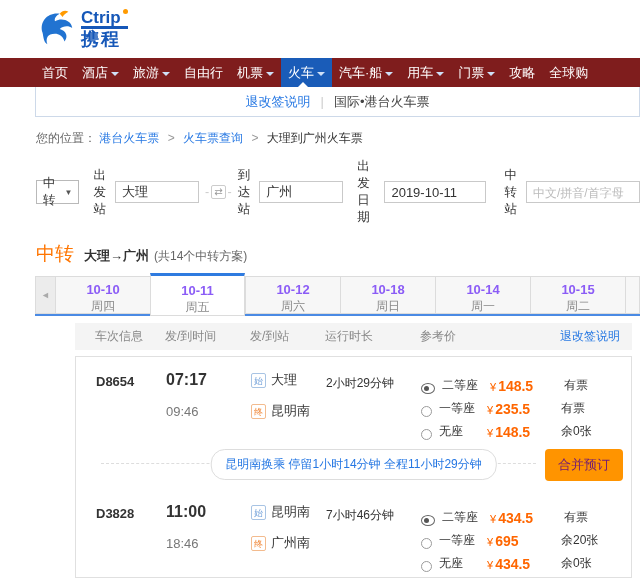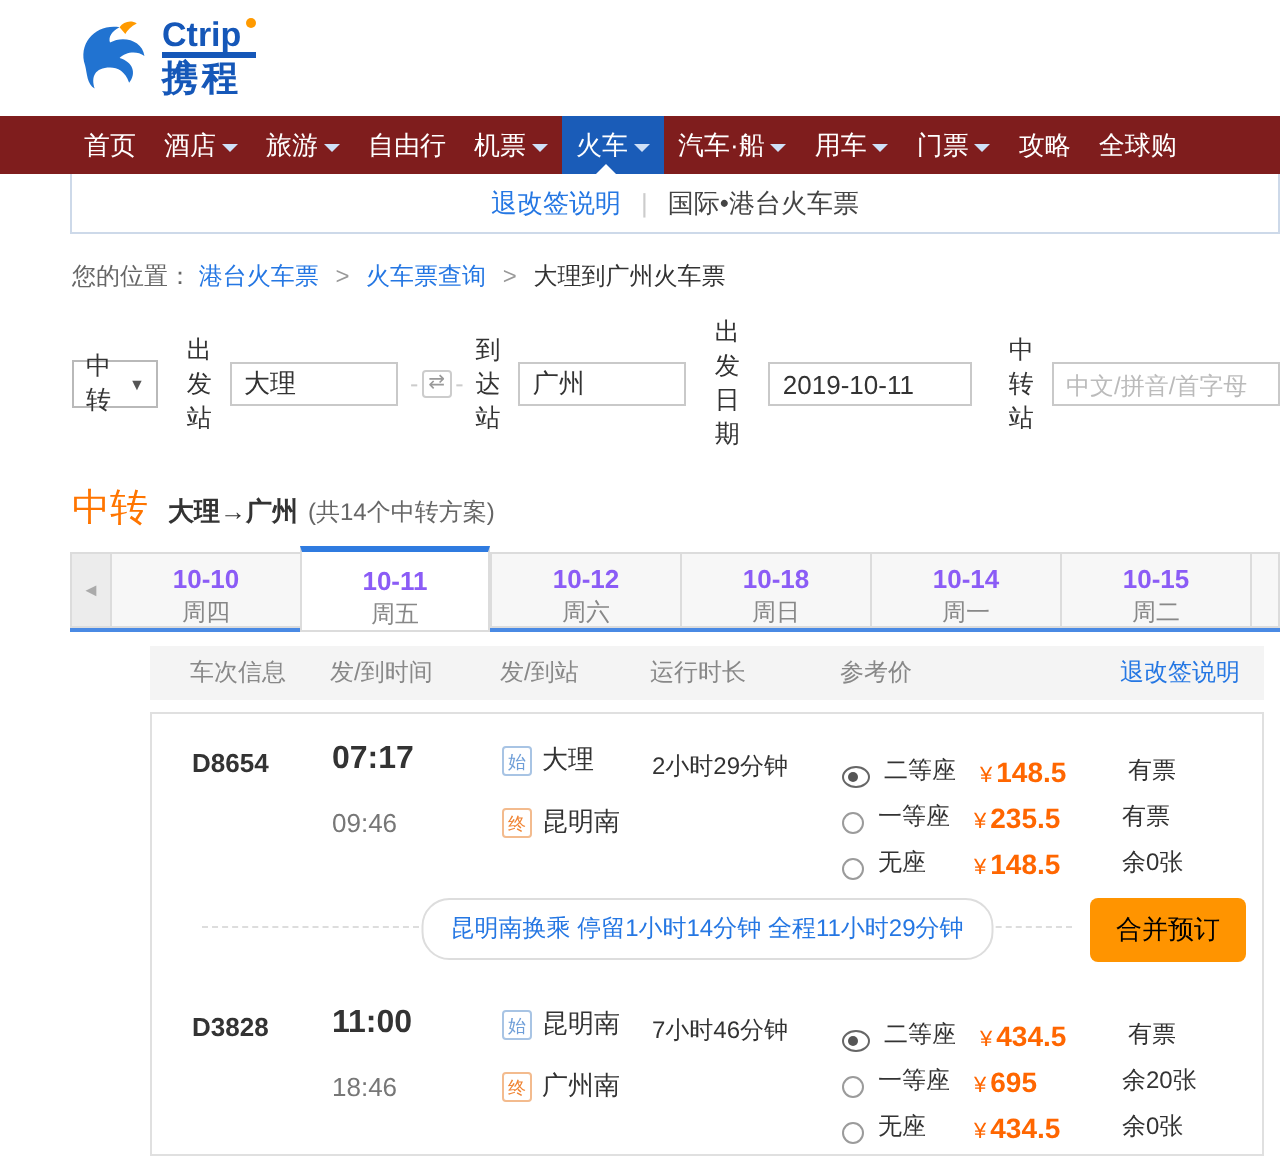--- a/index.html
+++ b/index.html
@@ -107,21 +107,21 @@
   .price { width:74px; color:#ff6600; }
   .cur { font-size:11px; } .pv { font-size:14px; font-weight:bold; margin-left:2px; }
   .status { color:#333; }
 
   
   .transfer-row { position:relative; height:30px; margin:4px 0 10px; }
   .t-line { position:absolute; left:25px; right:95px; top:14px; border-top:1px dashed #ddd; }
   .t-pill { position:absolute; left:50%; transform:translateX(-50%); top:0; background:#fff;
     border:1px solid #ddd; border-radius:14px; padding:6px 14px; font-size:12px; color:#2577e3;
     white-space:nowrap; }
-  .t-btn { position:absolute; right:8px; top:0; background:#ff9400; color:#000000; font-size:13px;
+  .t-btn { position:absolute; right:8px; top:0; background:#ff9400; color:#701a75; font-size:13px;
     padding:7px 13px; border-radius:4px; cursor:pointer; border:none; }
 </style>
 </head>
 <body>
 
 <div class="header">
   <div class="logo">
     <span>
       <svg width="44" height="44" viewBox="0 0 46 46">
         <path d="M10 28 C6 16 16 6 28 8 C24 10 22 13 23 16 C30 12 40 15 41 23 C37 20 31 21 28 24 C35 26 37 32 33 37 C31 31 27 29 23 29 C15 29 13 34 15 40 C11 38 11 32 10 28 Z" fill="#2173d1"></path>

